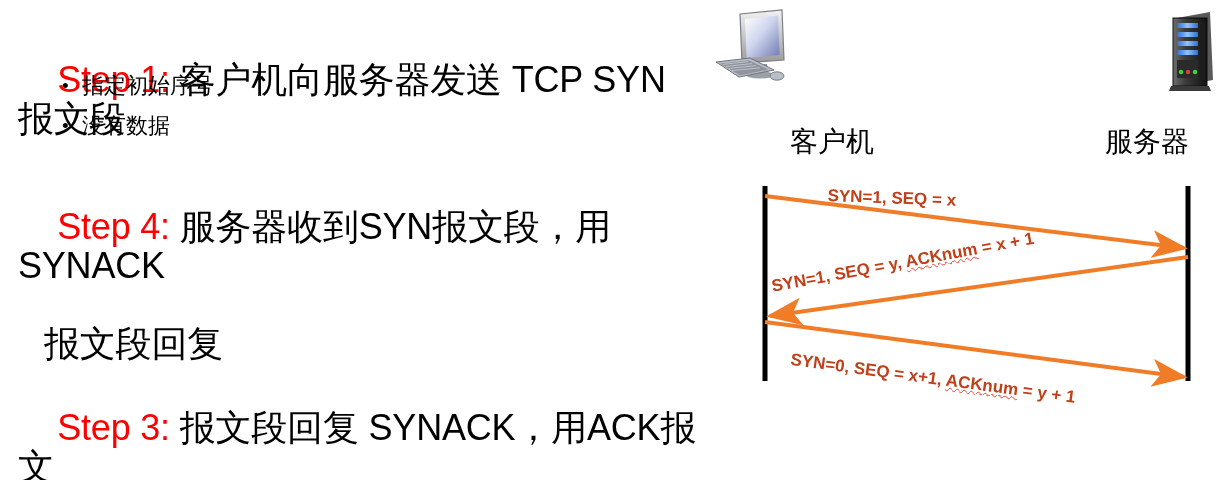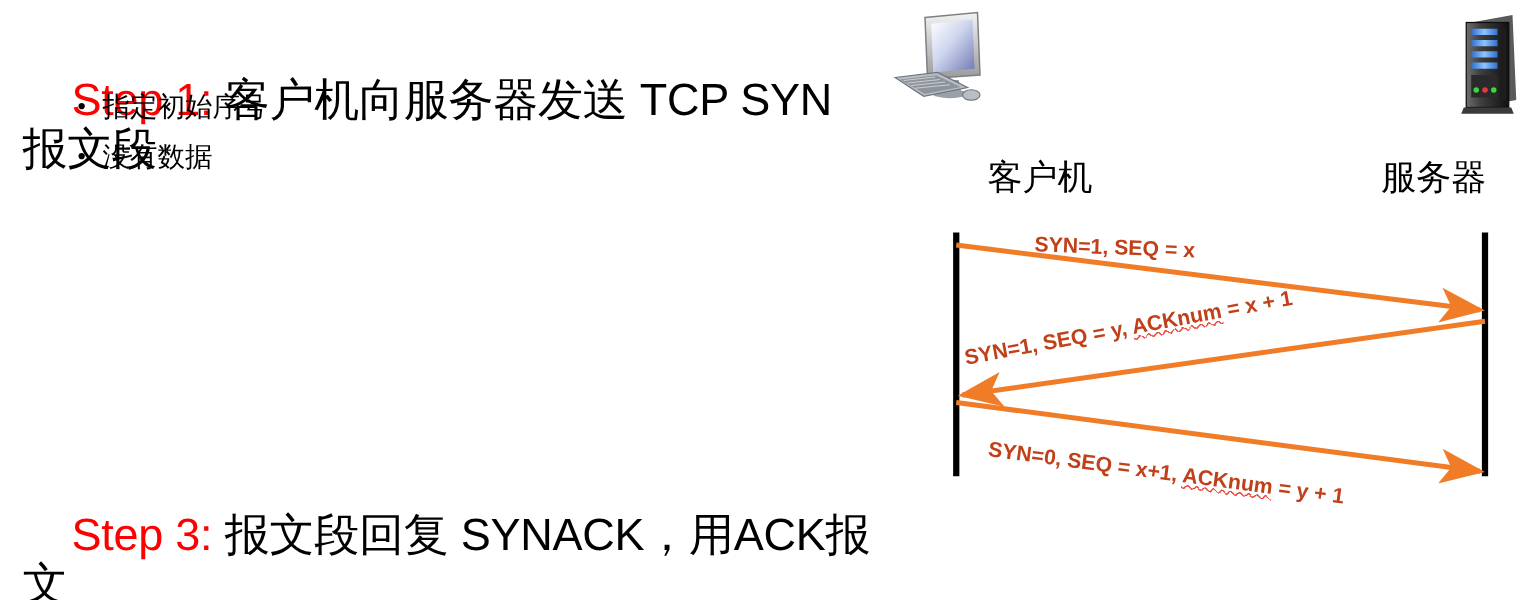--- a/index.html
+++ b/index.html
@@ -133,20 +133,24 @@
   </div>
 
   <div class="bullet-item" id="bullet-1">
     <span class="bullet-dot">•</span><span class="bullet-text">指定初始序号</span>
   </div>
 
   <div class="bullet-item" id="bullet-2">
     <span class="bullet-dot">•</span><span class="bullet-text">没有数据</span>
   </div>
 
+  <div class="step-heading" id="heading-4">
+    <span class="step-kicker">Step 4:</span> <span>服务器收到SYN报文段，用 SYNACK</span>
+    <span class="step-cont">报文段回复</span>
+  </div>
 
 
 
   <div class="step-heading" id="heading-3">
     <span class="step-kicker">Step 3:</span> <span>报文段回复 SYNACK，用ACK报文</span>
     
   </div>
 
 </div>
 

